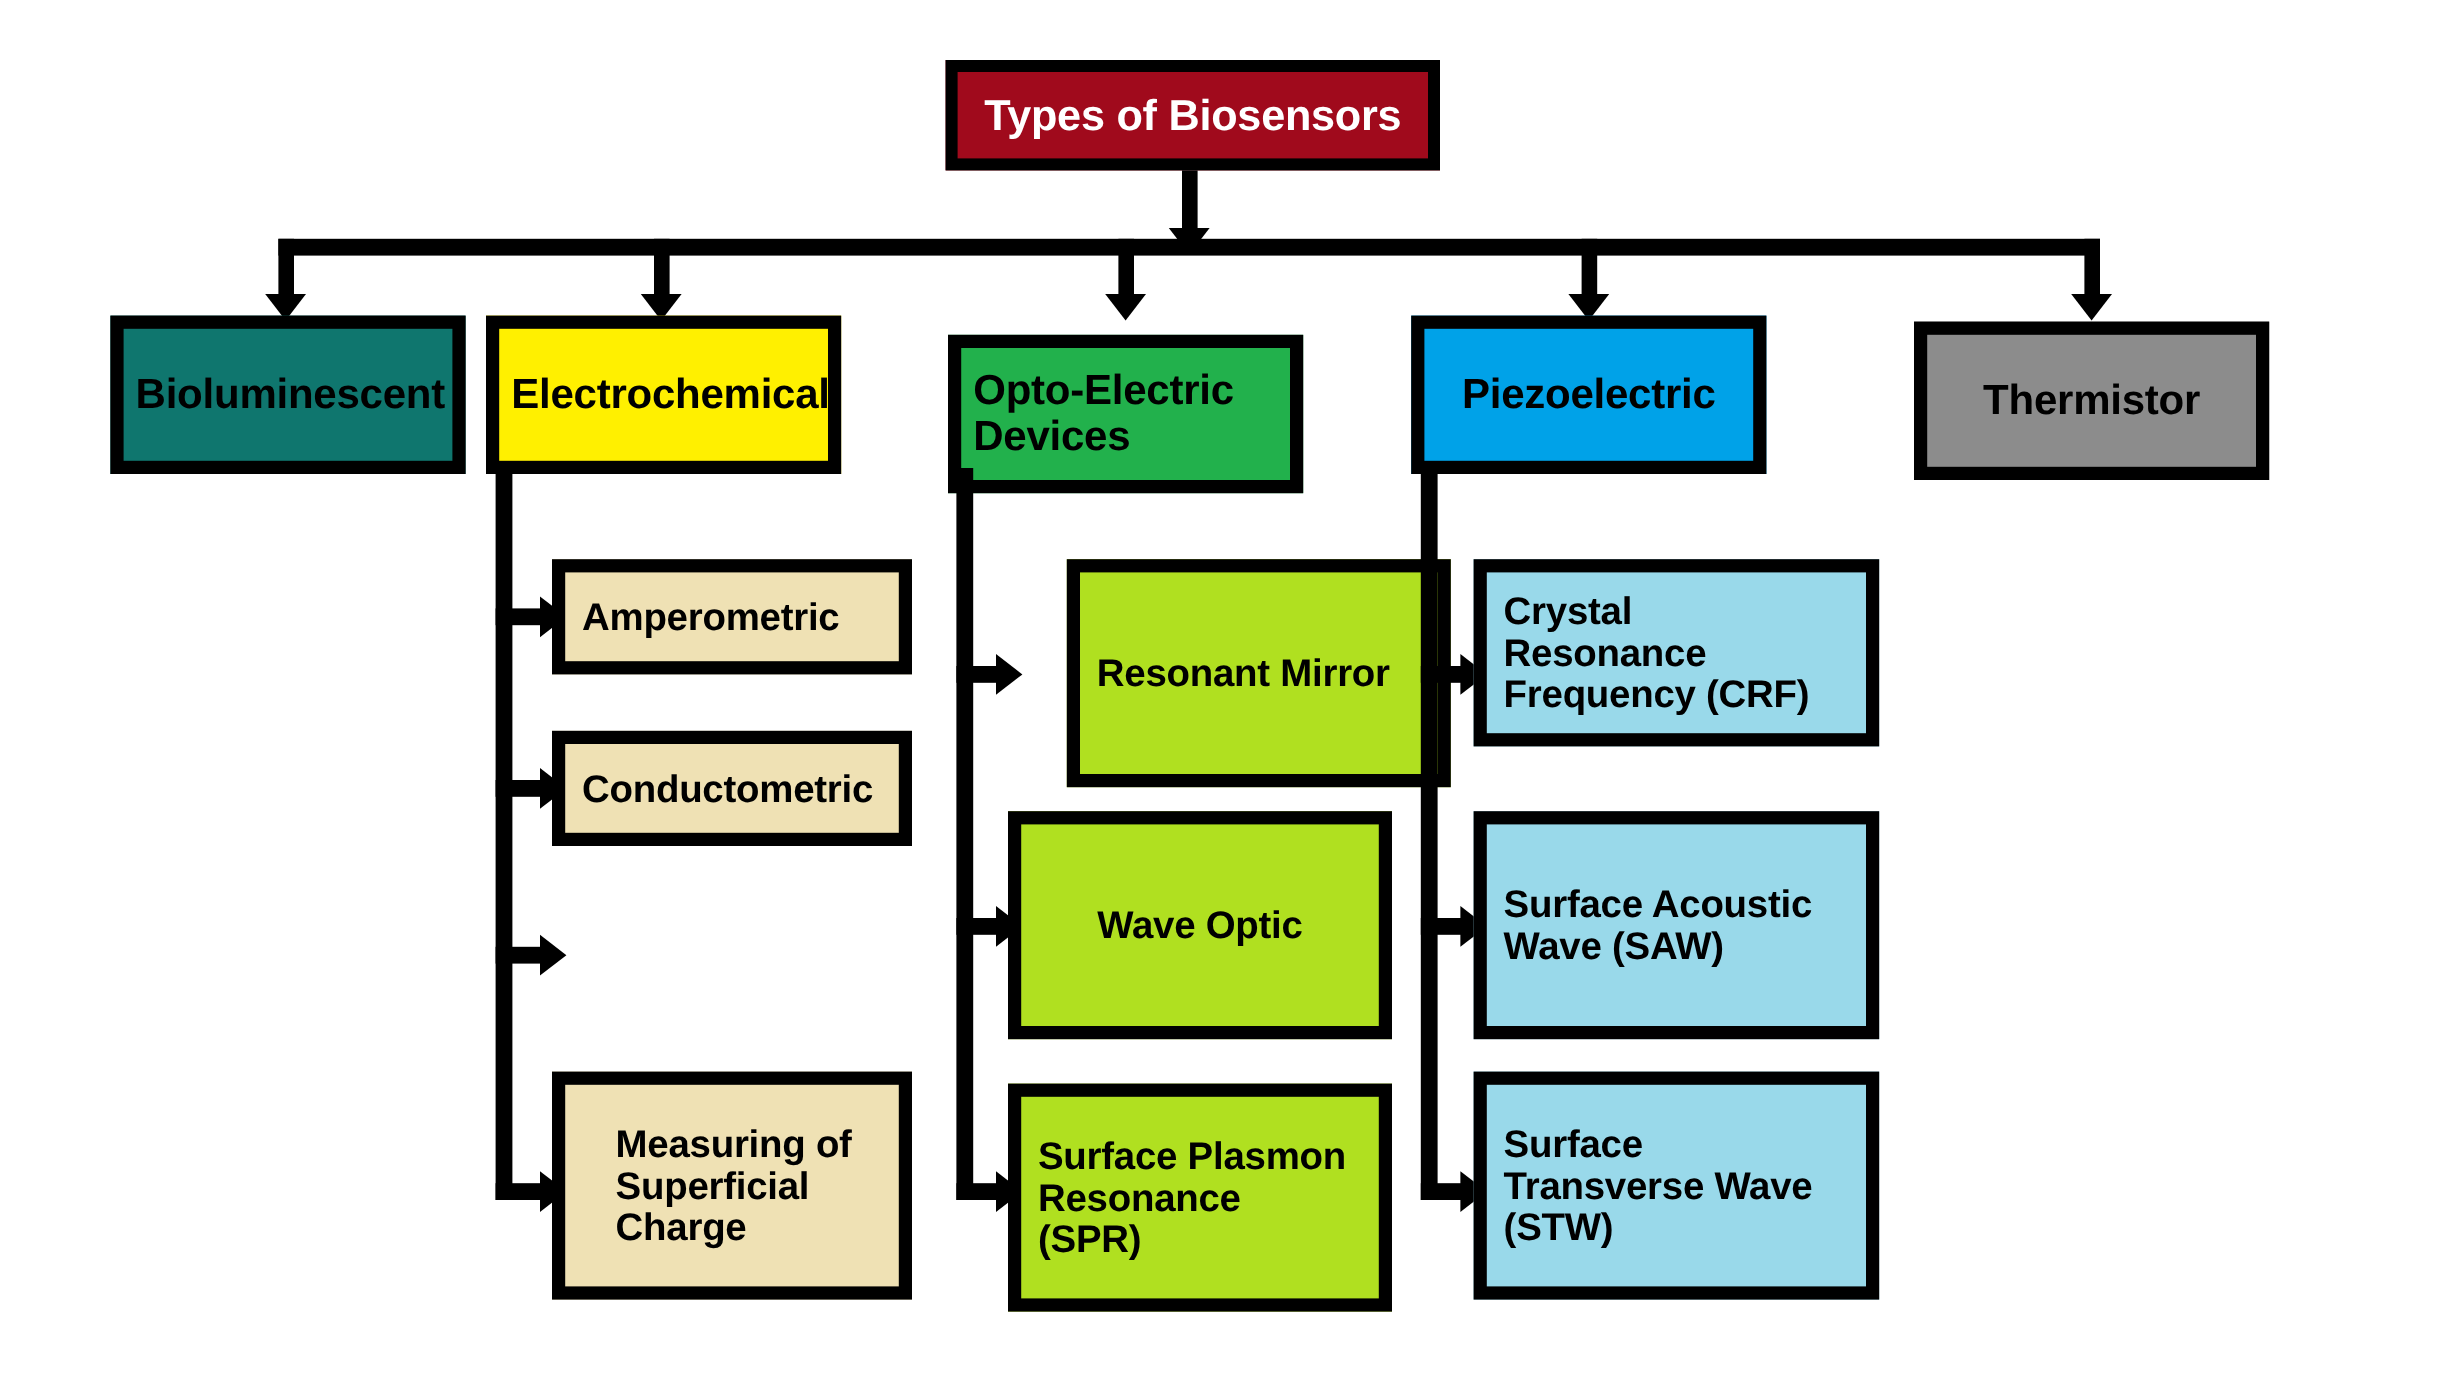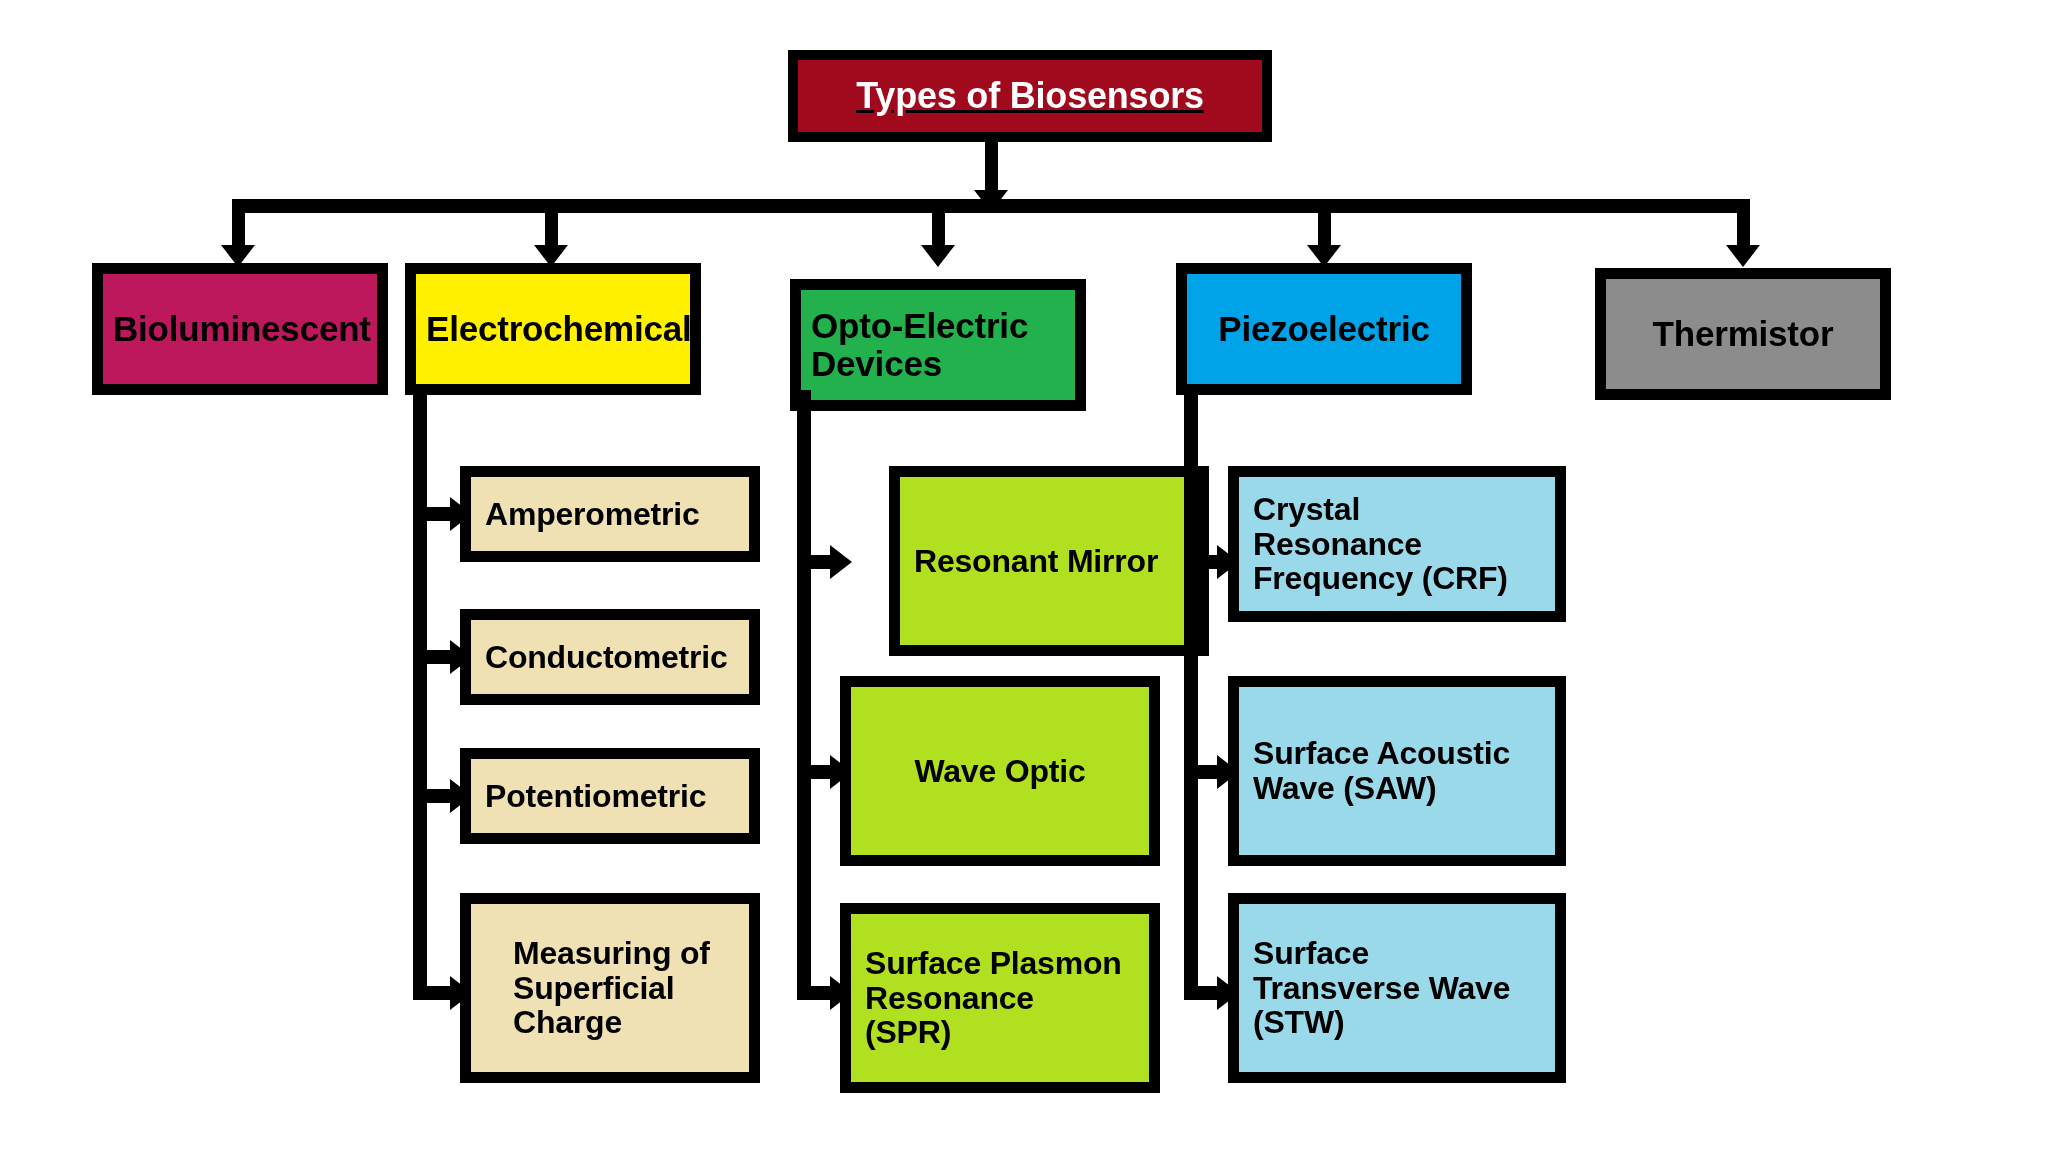--- a/index.html
+++ b/index.html
@@ -22,25 +22,24 @@
     letter-spacing:-0.2px;
     overflow:hidden;
   }
   .node .txt{display:block;width:100%;white-space:pre-line;}
 
   .center .txt{text-align:center;}
   .left   .txt{text-align:left;}
 
   
   #root{
-    left:788px;top:50px;width:484px;height:92px;
+    left:788px;top:50px;width:412px;height:92px;
     background:#A00A1C;
     border-width:10px;
     justify-content:center;
-    text-decoration:underline;
   }
   #root .txt{color:#ffffff;font-size:36px;text-align:center;}
 
   
   .lvl1{height:132px;font-size:35px;}
   .lvl1 .txt{padding:0 10px;}
 
   
   .lvl2{font-size:32px;}
   .lvl2 .txt{padding:0 14px;}
@@ -82,21 +81,21 @@
 
   <div class="bar" style="left:932px;top:199px;width:13px;height:54px;"></div>
   <div class="arrow-d" style="left:921px;top:245px;"></div>
 
   <div class="bar" style="left:1318px;top:199px;width:13px;height:54px;"></div>
   <div class="arrow-d" style="left:1307px;top:245px;"></div>
 
   <div class="bar" style="left:1737px;top:199px;width:13px;height:54px;"></div>
   <div class="arrow-d" style="left:1726px;top:245px;"></div>
 
-  <div class="node lvl1 center" style="left:92px;top:263px;width:296px;background:#be185d;">
+  <div class="node lvl1 center" style="left:92px;top:263px;width:296px;background:#0f766e;">
     <span class="txt">Bioluminescent</span>
   </div>
 
   <div class="node lvl1 center" style="left:405px;top:263px;width:296px;background:#FFF000;">
     <span class="txt">Electrochemical</span>
   </div>
 
   <div class="node lvl1 left" style="left:790px;top:263px;width:296px;background:#22B14C;margin-top:16px;">
     <span class="txt">Opto-Electric
 Devices</span>
@@ -122,23 +121,20 @@
   <div class="arrow-r" style="left:450px;top:779px;"></div>
 
   <div class="bar" style="left:413px;top:986px;width:44px;height:14px;"></div>
   <div class="arrow-r" style="left:450px;top:976px;"></div>
 
   <div class="node lvl2 left" style="left:460px;top:466px;width:300px;height:96px;background:#EFE1B4;">
     <span class="txt">Amperometric</span>
   </div>
   <div class="node lvl2 left" style="left:460px;top:609px;width:300px;height:96px;background:#EFE1B4;">
     <span class="txt">Conductometric</span>
-  </div>
-  <div class="node lvl2 left" style="left:460px;top:748px;width:300px;height:96px;background:#EFE1B4;">
-    <span class="txt">Potentiometric</span>
   </div>
   <div class="node lvl2 left" style="left:460px;top:893px;width:300px;height:190px;background:#EFE1B4;">
     <span class="txt" style="padding-left:42px;">Measuring of
 Superficial
 Charge</span>
   </div>
 
   <div class="bar" style="left:797px;top:390px;width:14px;height:610px;"></div>
 
   <div class="bar" style="left:797px;top:555px;width:39px;height:14px;"></div>

